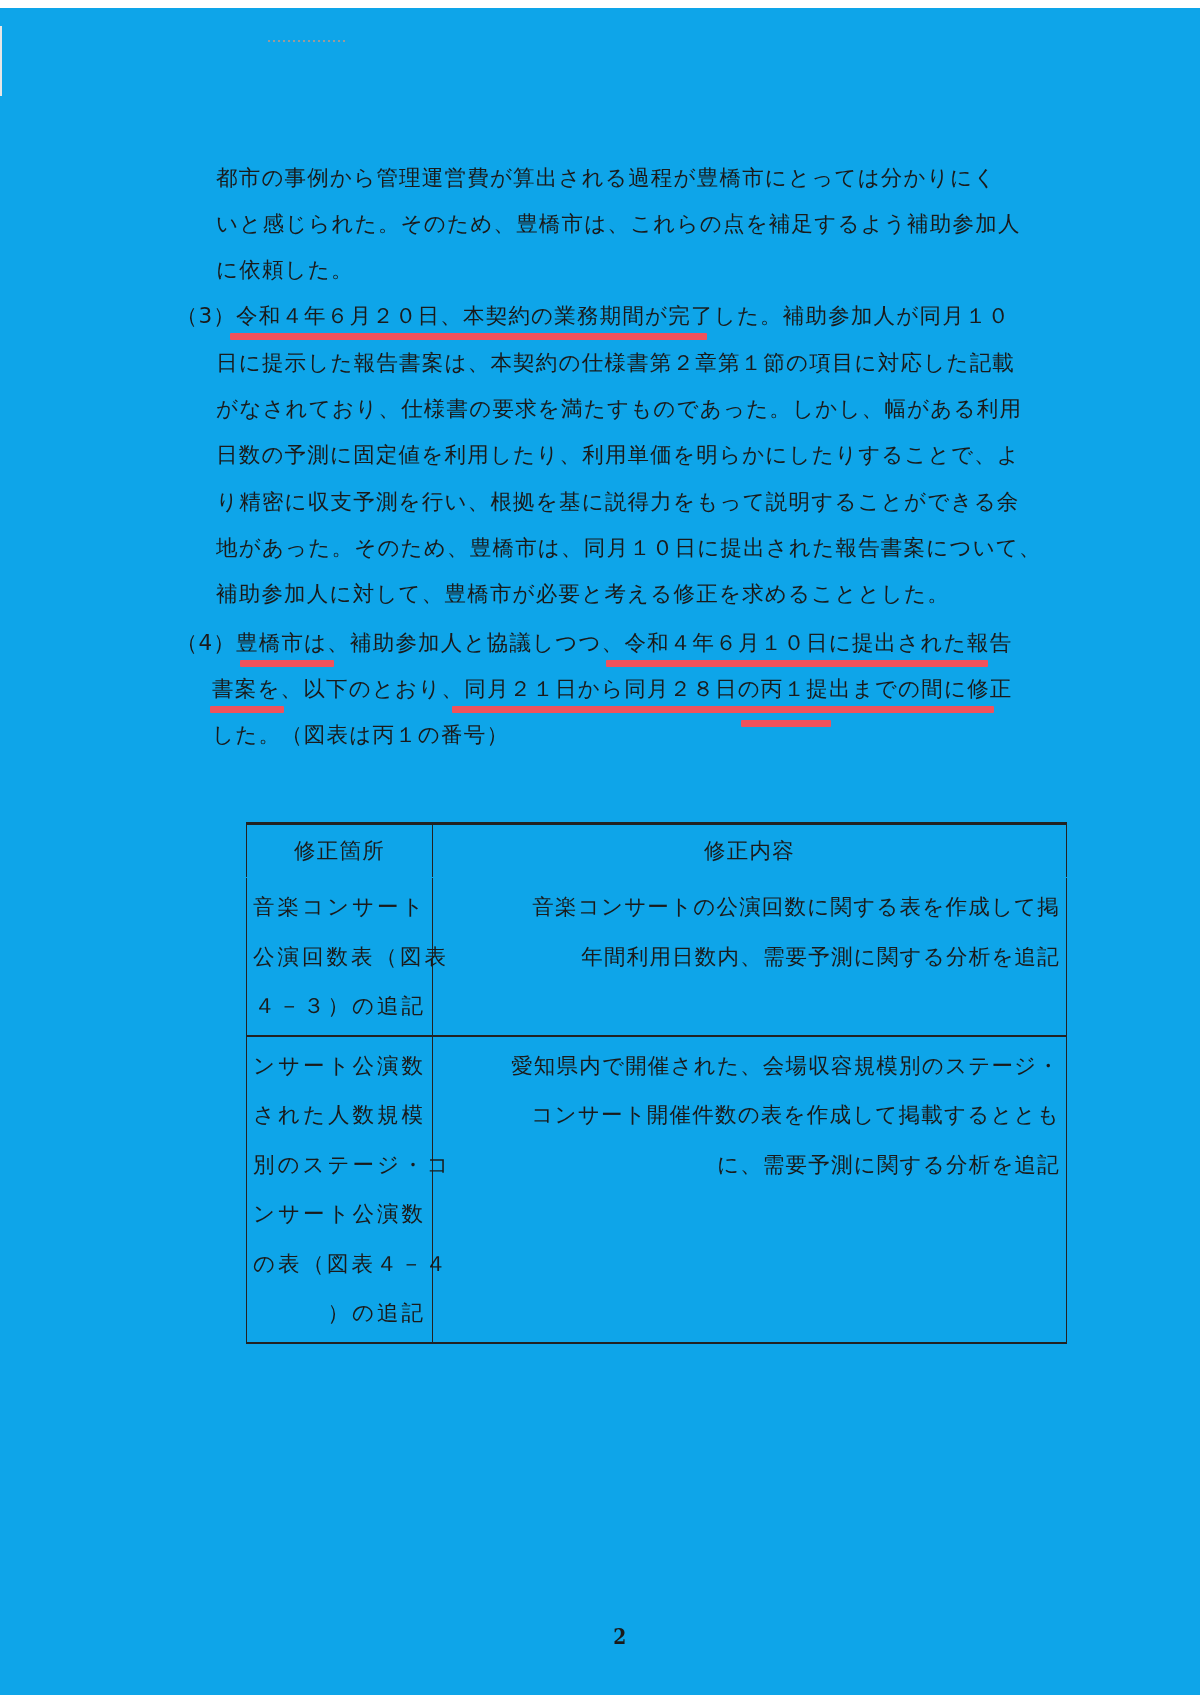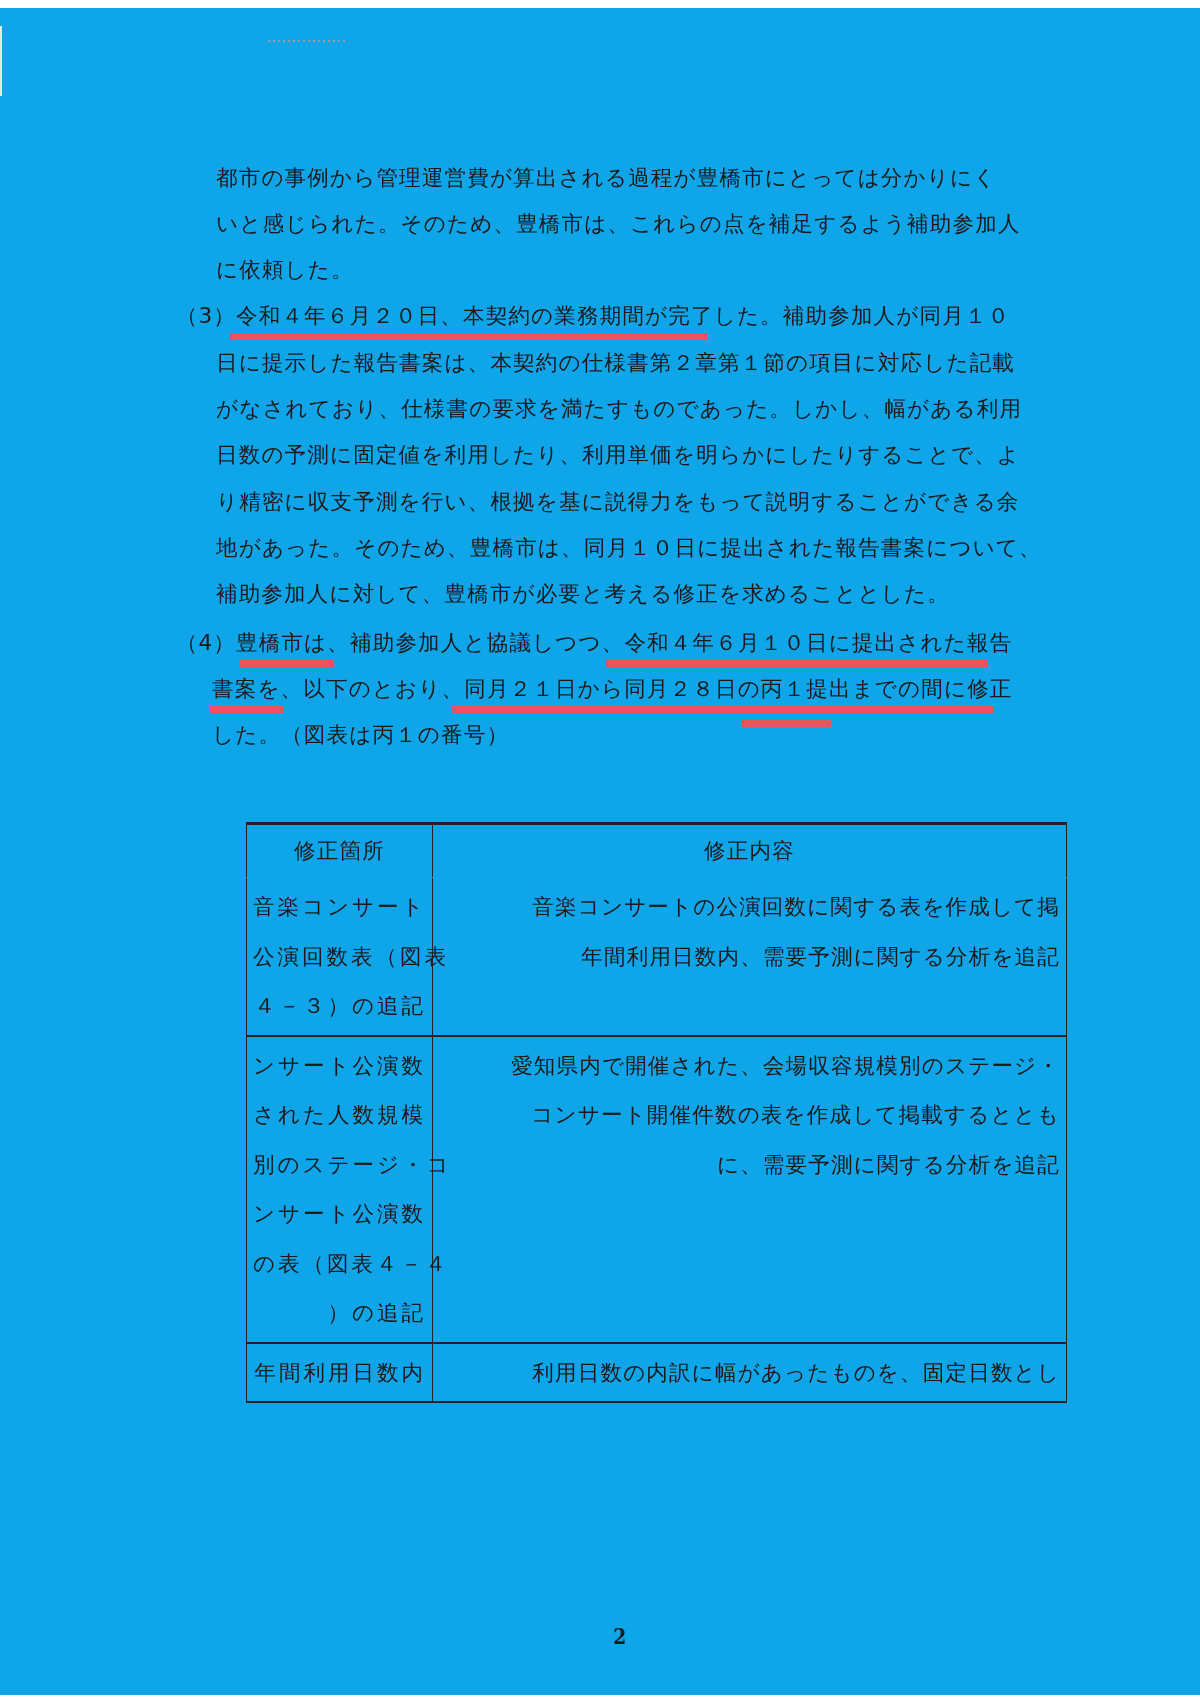--- a/index.html
+++ b/index.html
@@ -183,29 +183,17 @@
           </div>
         </td>
         <td>
           <div class="cell-lines">
             <span class="cell-line indent">愛知県内で開催された、会場収容規模別のステージ・</span>
             <span class="cell-line">コンサート開催件数の表を作成して掲載するととも</span>
             <span class="cell-line">に、需要予測に関する分析を追記</span>
           </div>
         </td>
       </tr>
-      <tr class="sep">
-        <td class="loc-cell">
-          <div class="cell-lines">
-            <span class="cell-line">年間利用日数内</span>
-          </div>
-        </td>
-        <td>
-          <div class="cell-lines">
-            <span class="cell-line indent">利用日数の内訳に幅があったものを、固定日数とし</span>
-          </div>
-        </td>
-      </tr>
     </tbody>
   </table>
 
   <div class="page-number">2</div>
 </div>
 
 </body></html>

